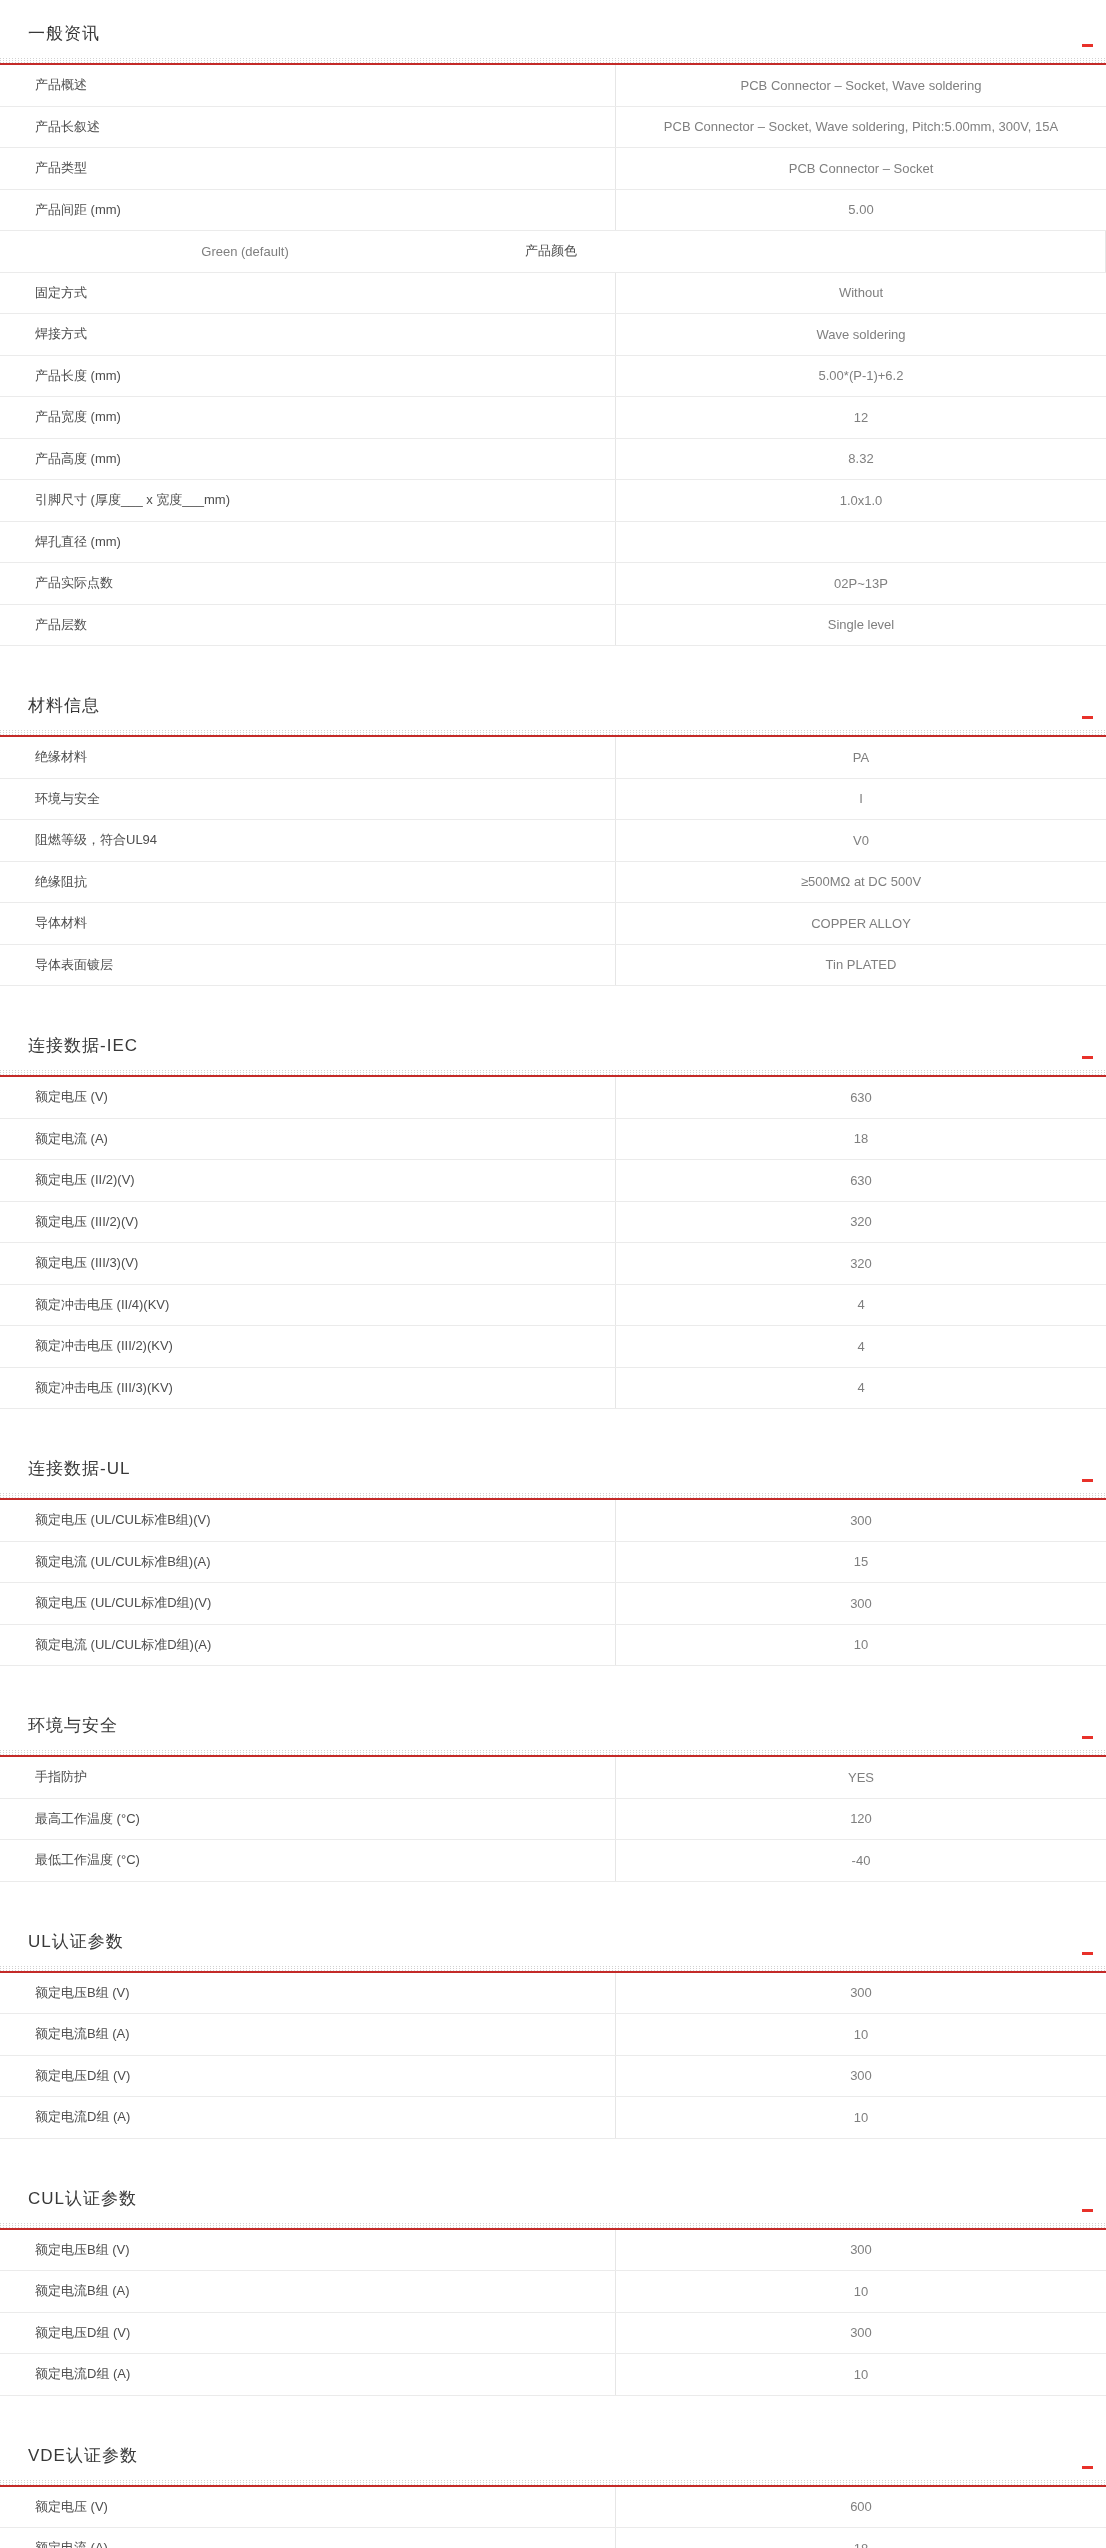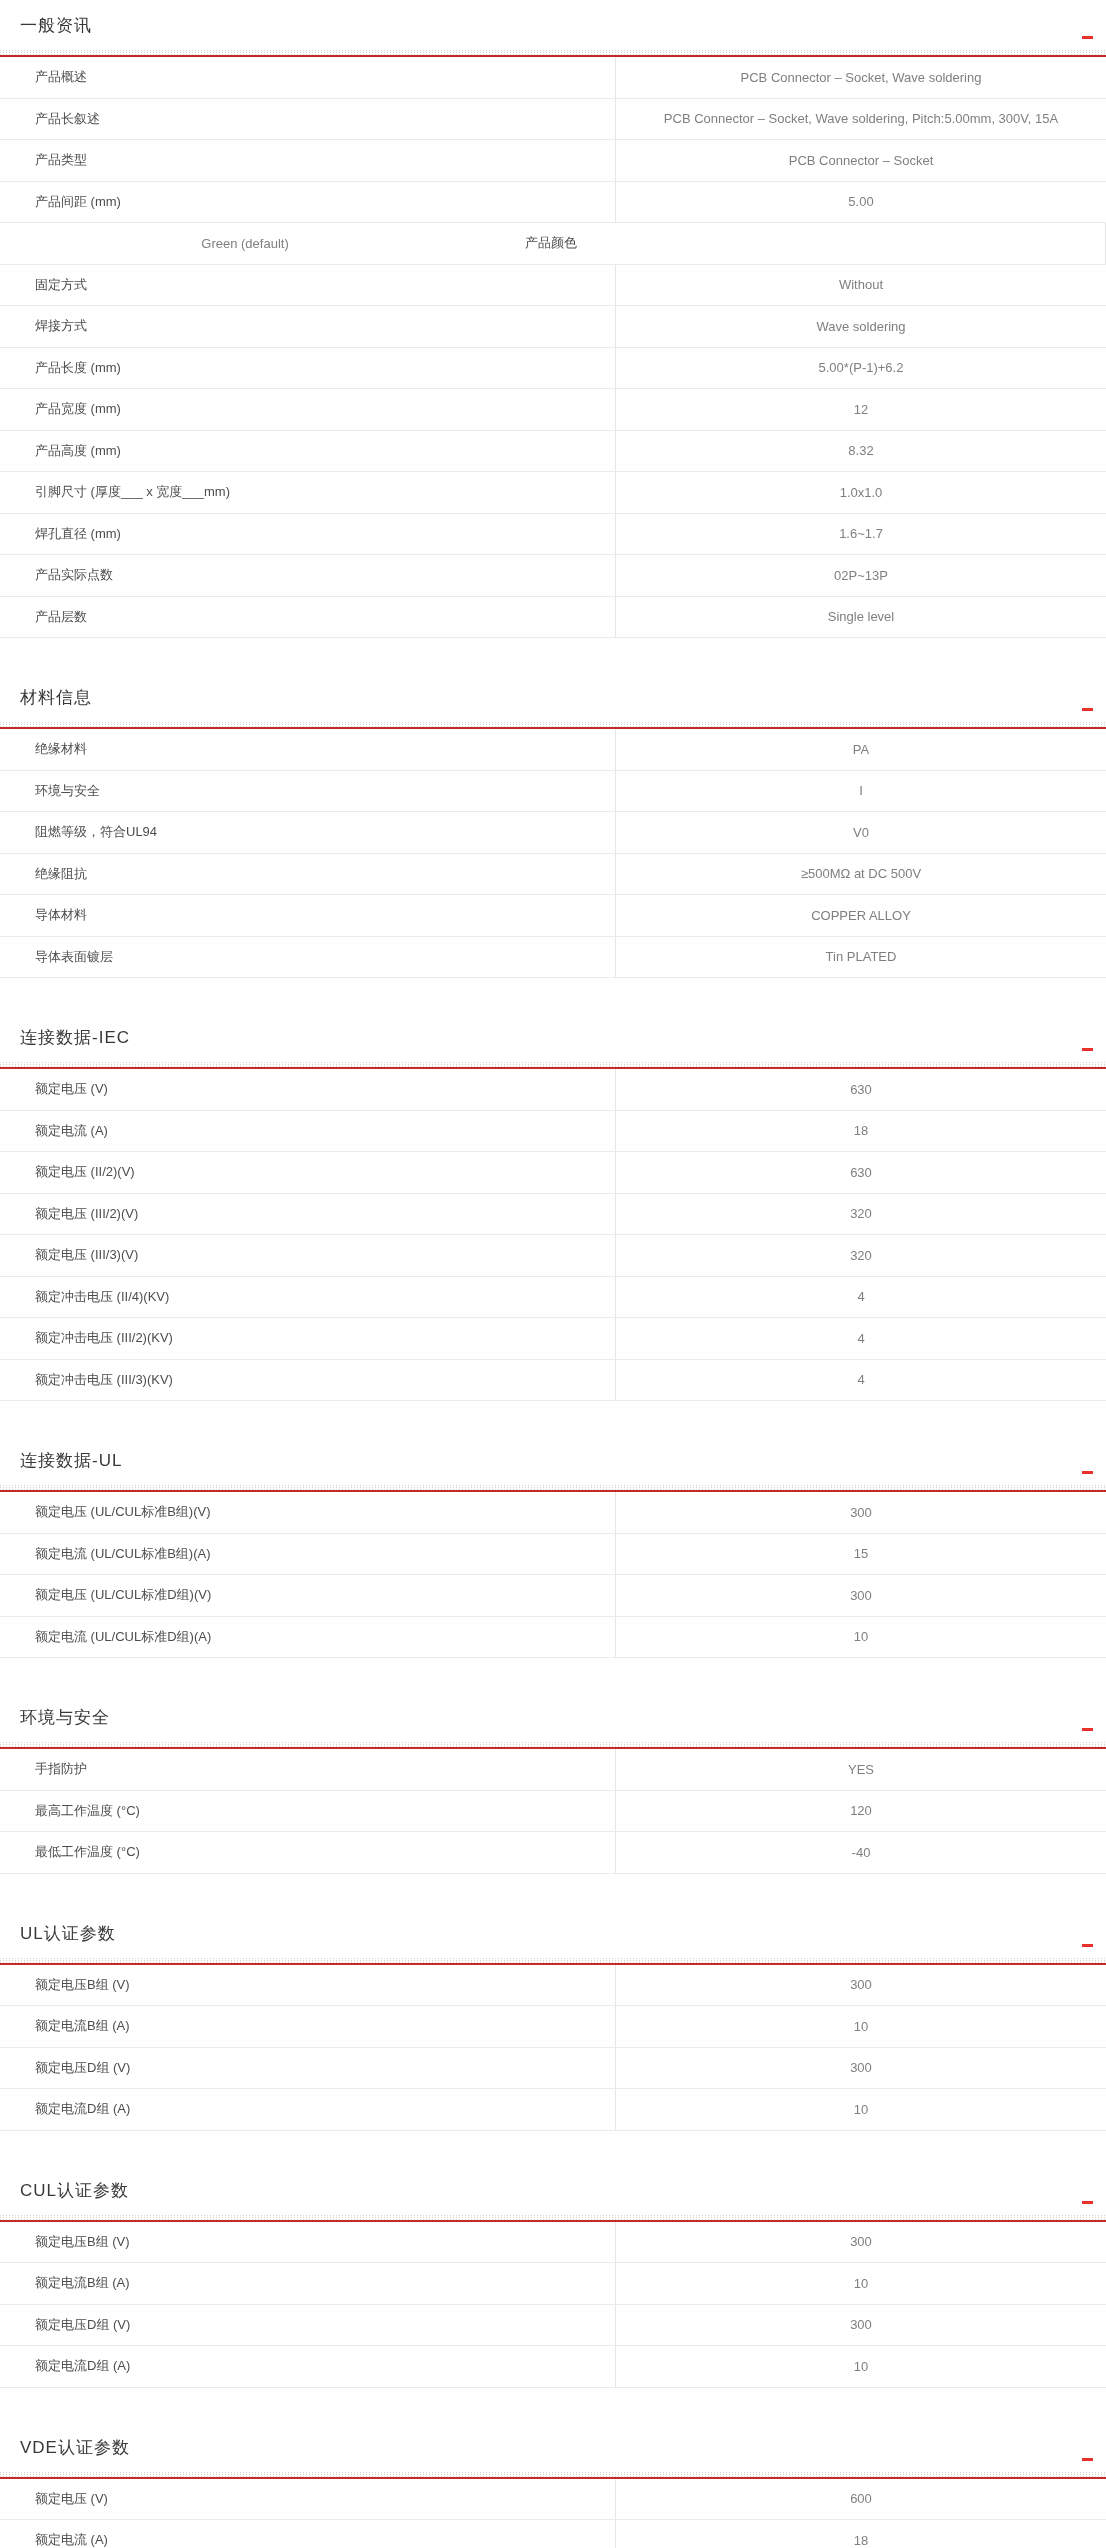--- a/index.html
+++ b/index.html
@@ -17,21 +17,21 @@
     width:1106px;
     padding-top:16px;
     font-family:"Liberation Sans",sans-serif;
     overflow:hidden;
     height:2532px; 
   }
   .spec-section{margin-top:50px;}
   .spec-section:first-child{margin-top:0;}
   .sec-head{position:relative;height:20px;padding:0 0 14px 20px;}
   .sec-title{
-    margin:0;font-size:17px;line-height:20px;font-weight:400;
+    margin:8px;font-size:17px;line-height:20px;font-weight:400;
     color:var(--titletext);letter-spacing:1px;
   }
   .minus-icon{
     position:absolute;right:13px;bottom:11px;
     width:11px;height:3px;background:var(--minus);cursor:pointer;
   }
   .dotted-rule{height:5px;overflow:hidden;}
   .dotted-rule i{
     display:block;height:1px;margin-bottom:1px;
     background:repeating-linear-gradient(90deg,var(--dot) 0 1px,transparent 1px 3px);
@@ -116,21 +116,20 @@
     <div class="cell value">8.32</div>
   </div>
 
   <div class="spec-row">
     <div class="cell label">引脚尺寸 (厚度___ x 宽度___mm)</div>
     <div class="cell value">1.0x1.0</div>
   </div>
 
   <div class="spec-row">
     <div class="cell label">焊孔直径 (mm)</div>
-    <div class="cell value">1.6~1.7</div>
   </div>
 
   <div class="spec-row">
     <div class="cell label">产品实际点数</div>
     <div class="cell value">02P~13P</div>
   </div>
 
   <div class="spec-row">
     <div class="cell label">产品层数</div>
     <div class="cell value">Single level</div>

